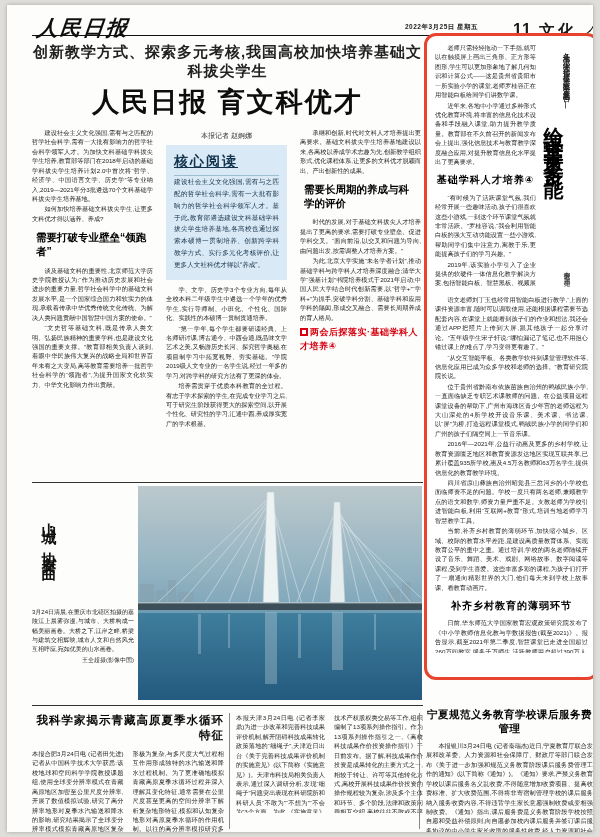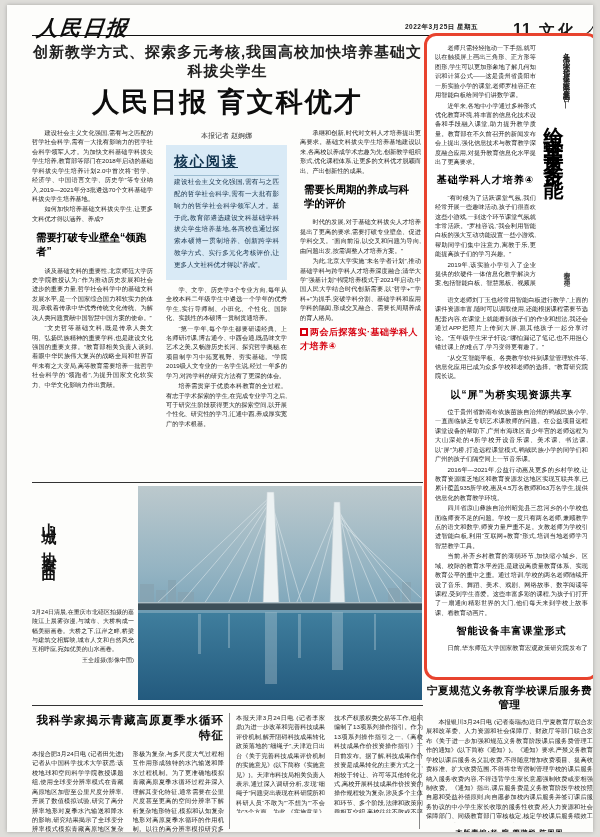--- a/index.html
+++ b/index.html
@@ -40,21 +40,21 @@
   .rb-strip{writing-mode:vertical-rl;height:250px;padding-left:2px;display:flex;}
   .rb-eyebrow{font-size:7px;letter-spacing:2.5px;color:#222;font-weight:bold;padding-top:4px;}
   .rb-title{font-size:20px;font-weight:bold;letter-spacing:6.5px;color:#000;margin:0 3px;}
   .rb-byline{font-size:6.5px;color:#333;padding-top:96px;letter-spacing:1px;}
   .rb-full{padding:2px 8px 6px 8px;height:352px;overflow:hidden;}
   .rb-head{font-size:10px;font-weight:bold;text-align:center;margin:6px 0 5px 0;letter-spacing:1px;color:#000;}
   
   .b-head{font-size:11.5px;font-weight:bold;text-align:right;letter-spacing:1px;margin-bottom:6px;color:#050505;}
   .b-cols{display:flex;gap:9px;}
   .b-col{flex:1;overflow:hidden;}
-  .nx-head{font-size:10.5px;font-weight:bold;text-align:center;letter-spacing:.5px;margin-bottom:5px;color:#050505;}
+  .nx-head{font-size:10.5px;font-weight:bold;text-align:center;letter-spacing:.5px;margin-bottom:5px;color:#050505;margin-top:24px;}
   .editors{font-size:7px;font-weight:bold;text-align:center;letter-spacing:1px;margin-top:5px;color:#111;}
 </style>
 </head>
 <body>
 
 <div class="page">
 
   <div class="abs logo" style="left:30px;top:9px;">人民日报</div>
   <div class="abs mast-rule" style="left:25px;top:7px;width:562px;height:23px;"></div>
   <div class="abs date-line" style="left:398px;top:18px;">2022年3月25日 星期五</div>
@@ -190,26 +190,25 @@
       </div>
       <div class="rb-strip">
         <span class="rb-eyebrow">各地中小学强化信息技术与教学深度融合——</span>
         <span class="rb-title">给课堂带来更多可能</span>
         <span class="rb-byline">本报记者 周小苑</span>
       </div>
     </div>
     <div class="rb-full bodytext">
       <p class="para">语文老师刘丁玉也经常用智能白板进行教学,“上面的课件资源丰富,随时可以调取使用,还能根据课程需要节选配套内容,在课堂上就能看到孩子们的作业和想法,我还会通过APP把照片上传到大屏,跟其他孩子一起分享讨论。”五年级学生宋子轩说:“哪怕漏记了笔记,也不用担心错过课上的难点了,学习变得更有趣了。”</p>
       <p class="para">“从交互智能平板、各类教学软件到课堂管理软件等,信息化应用已成为众多学校和老师的选择。”教育研究院院长说。</p>
-      <div class="rb-head">以“屏”为桥实现资源共享</div>
       <p class="para">位于贵州省黔南布依族苗族自治州的鸭绒民族小学,一直面临缺乏专职艺术课教师的问题。在公益项目远程课堂设备的帮助下,广州市海珠区青少年宫的老师远程为大山深处的4所学校开设音乐课、美术课、书法课,以“屏”为桥,打造远程课堂模式,鸭绒民族小学的同学们和广州的孩子们隔空同上一节音乐课。</p>
       <p class="para">2016年—2021年,公益行动惠及更多的乡村学校,让教育资源匮乏地区和教育资源发达地区实现互联共享,已累计覆盖935所学校,惠及4.5万名教师和63万名学生,提供信息化的教育教学环境。</p>
       <p class="para">四川省凉山彝族自治州昭觉县三岔河乡的小学校也面临师资不足的问题。学校一度只有两名老师,兼顾教学点的语文和数学,师资力量严重不足。支教老师为学校引进智能白板,利用“互联网+教育”形式,培训当地老师学习智慧教学工具。</p>
       <p class="para">当前,补齐乡村教育的薄弱环节,加快缩小城乡、区域、校际的教育水平差距,是建设高质量教育体系、实现教育公平的重中之重。通过培训,学校的两名老师陆续开设了音乐、舞蹈、美术、戏剧、网络故事、数字阅读等课程,受到学生喜爱。这些丰富多彩的课程,为孩子们打开了一扇通向精彩世界的大门,他们每天来到学校上故事课、看教育动画片。</p>
-      <div class="rb-head">智能设备丰富课堂形式</div>
+      <div class="rb-head">补齐乡村教育的薄弱环节</div>
       <p class="para">日前,华东师范大学国家教育宏观政策研究院发布了《中小学教师信息化教与学数据报告(截至2021)》。报告显示,截至2021年第二季度,智慧课堂已走进全国超过260万间教室,服务千万师生,活跃教师用户超过390万人,一屏多教、智能化教学正在覆盖更多地区和人群。</p>
 
     </div>
   </div>
 
   <div class="abs" style="left:419px;top:679px;width:167px;">
     <div class="nx-head">宁夏规范义务教育学校课后服务费管理</div>
     <div class="bodytext" style="height:106px;overflow:hidden;">
       <p class="para">本报银川3月24日电 (记者秦瑞杰)近日,宁夏教育厅联合发展和改革委、人力资源和社会保障厅、财政厅等部门联合发布《关于进一步加强和规范义务教育阶段课后服务费管理工作的通知》(以下简称《通知》)。《通知》要求,严禁义务教育学校以课后服务名义乱收费,不得随意增加收费项目、提高收费标准、扩大收费范围,不得将非寄宿制管理学校的课后服务纳入服务收费内容,不得违背学生家长意愿强制收费或变相强制收费。《通知》指出,课后服务费是义务教育阶段学校按照自愿和受益补偿原则,向自愿参加校内课后服务并签订课后服务协议的中小学生家长收取的服务性收费,经人力资源和社会保障部门、同级教育部门审核核定,核定学校课后服务绩效工资增量,纳入学校绩效工资总量,实行单列项目管理,不作为次年正常核定绩效工资总量的基数。《通知》强调,课后服务费以学校为单位收取,由学校按照实际支出列支,严格执行“以收定支”,按照核定使用增量和发票。</p>
     </div>

